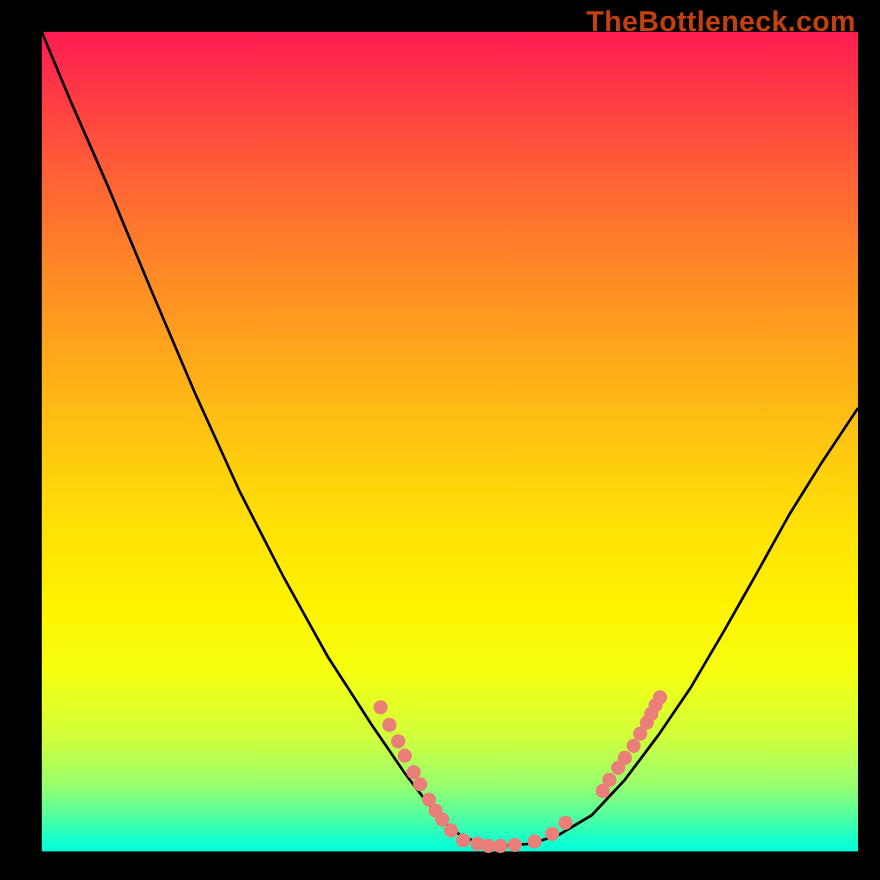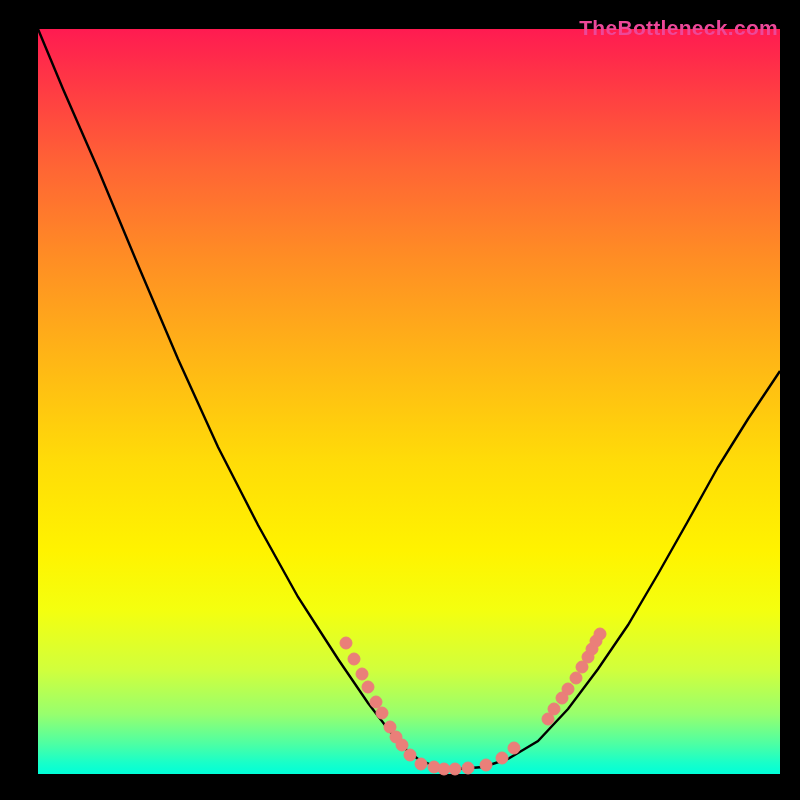--- a/index.html
+++ b/index.html
@@ -28,26 +28,26 @@
       #f4ff0f 78%,
       #d1ff3c 86%,
       #97ff6e 92%,
       #4cffa4 96%,
       #18ffc9 98.5%,
       #00ffd9 100%
     );
   }
   .source {
     position: absolute;
-    top: 16px;
+    top: 4px;
     right: 22px;
     font-family: Verdana, Geneva, sans-serif;
-    font-size: 21px;
+    font-size: 26px;
     font-weight: 700;
-    color: #ec4899;
+    color: #c2410c;
     letter-spacing: 0.3px;
   }
   svg.curve {
     position: absolute;
     left: 38px;
     top: 29px;
     width: 742px;
     height: 745px;
     overflow: visible;
   }

